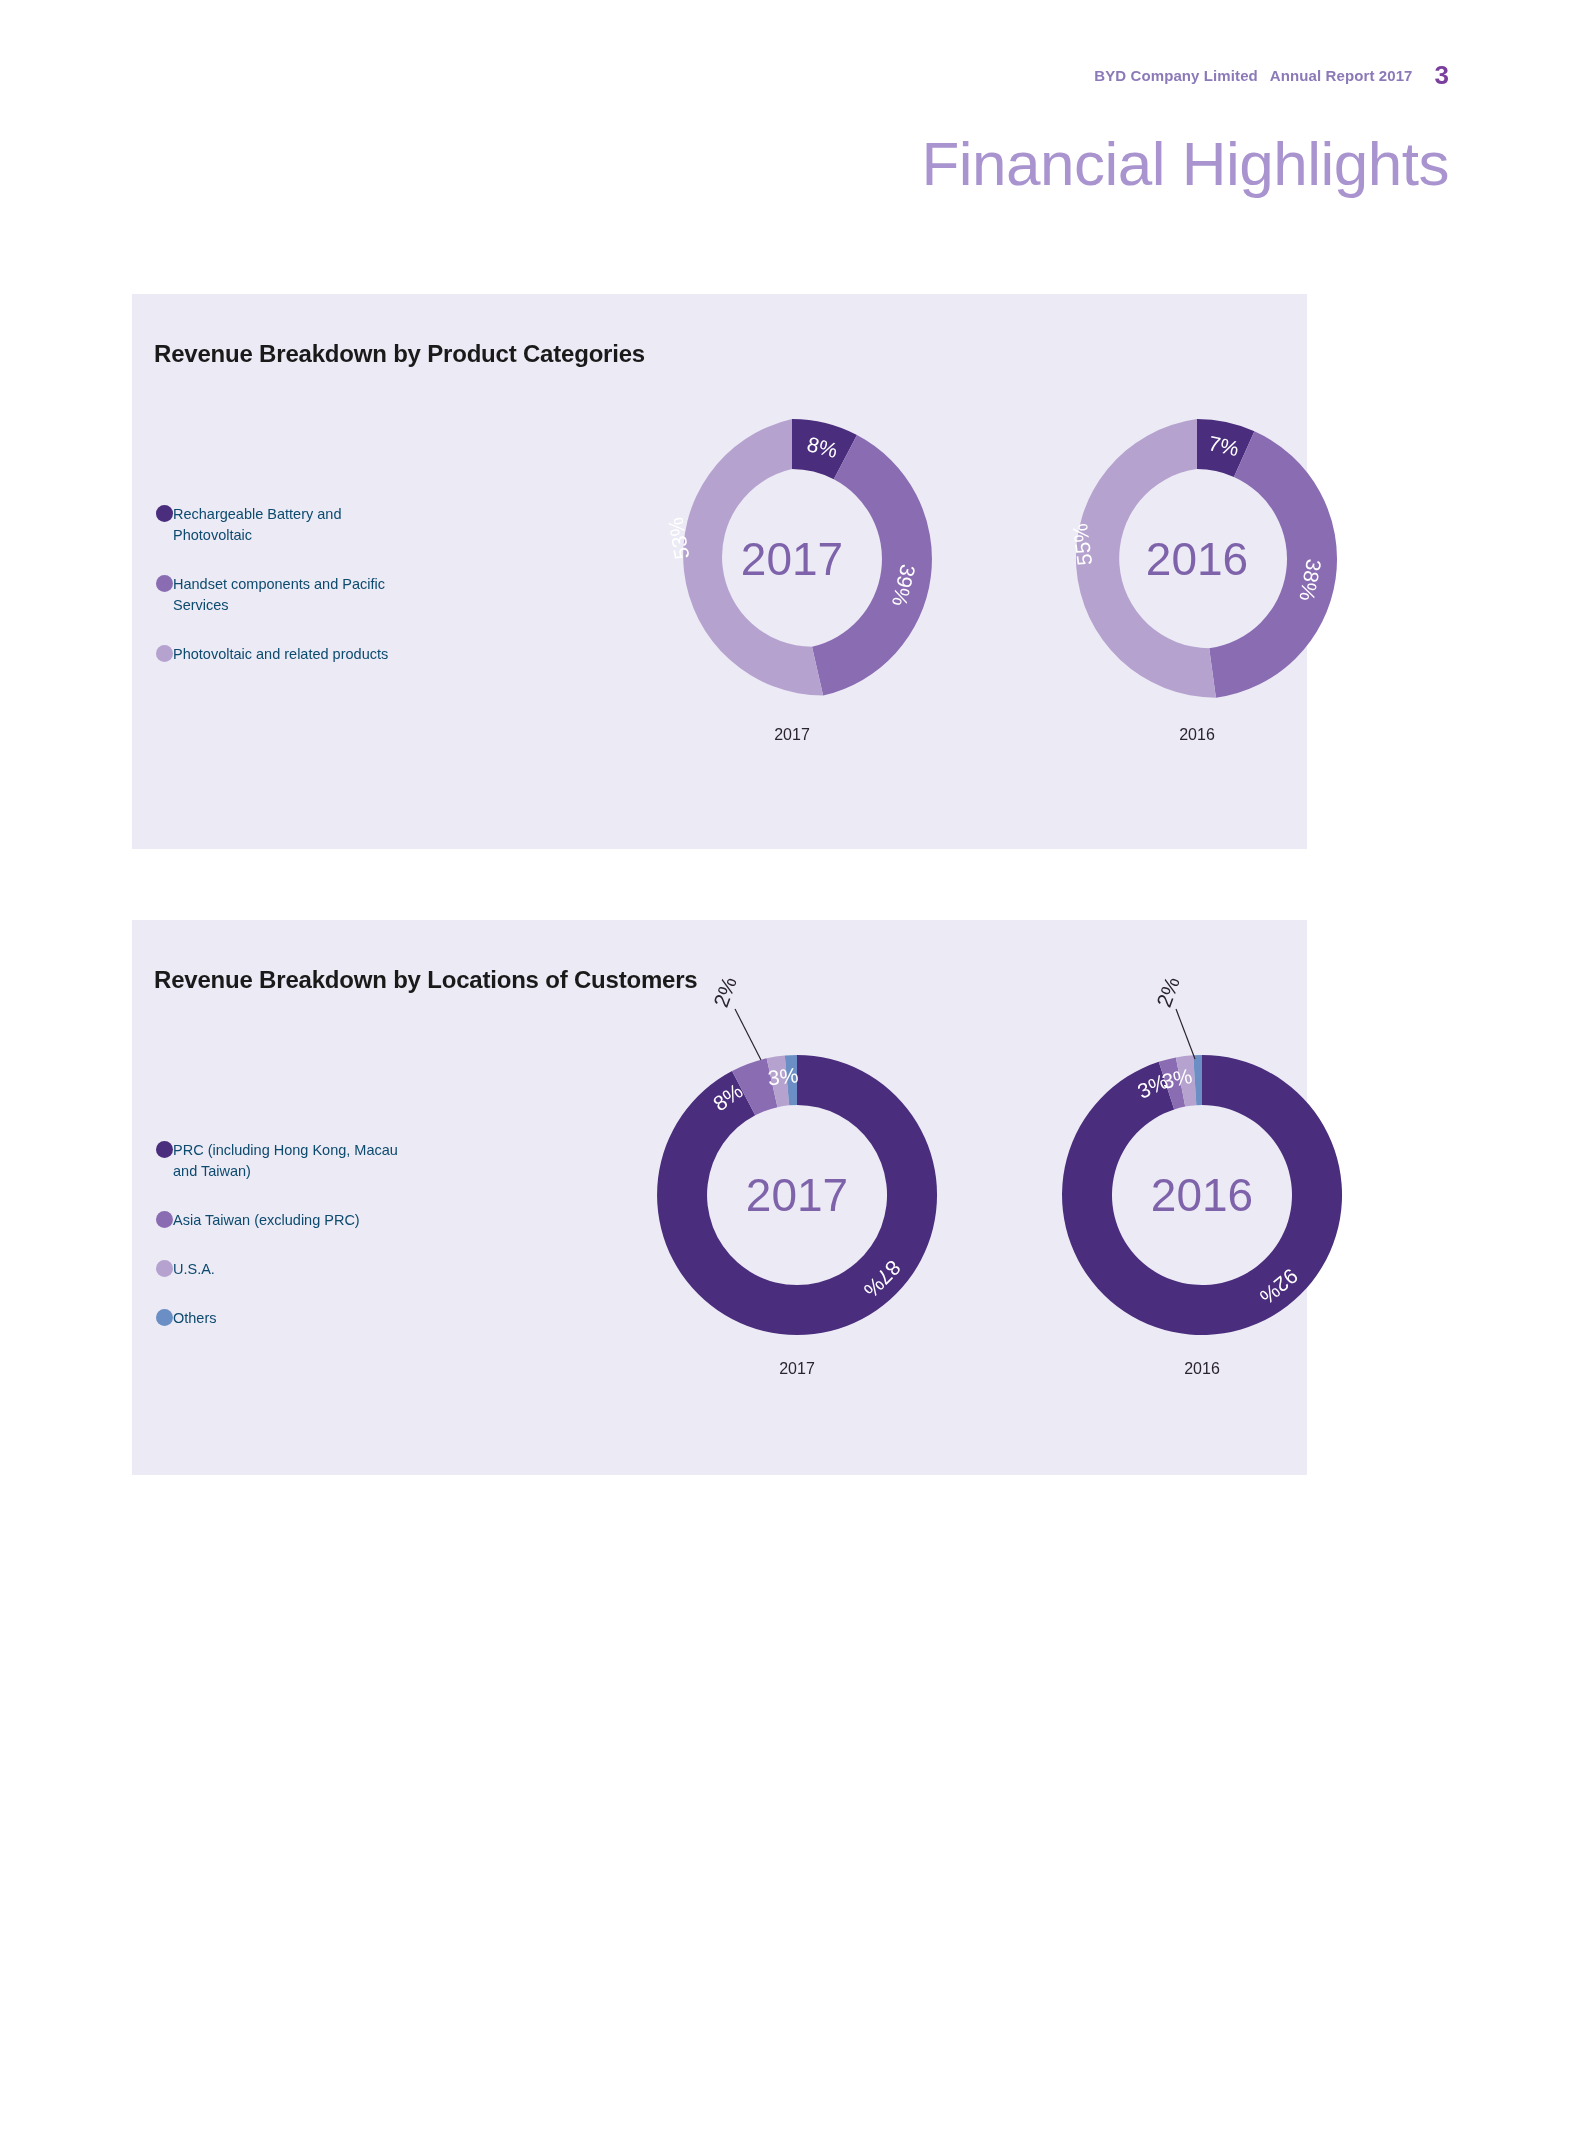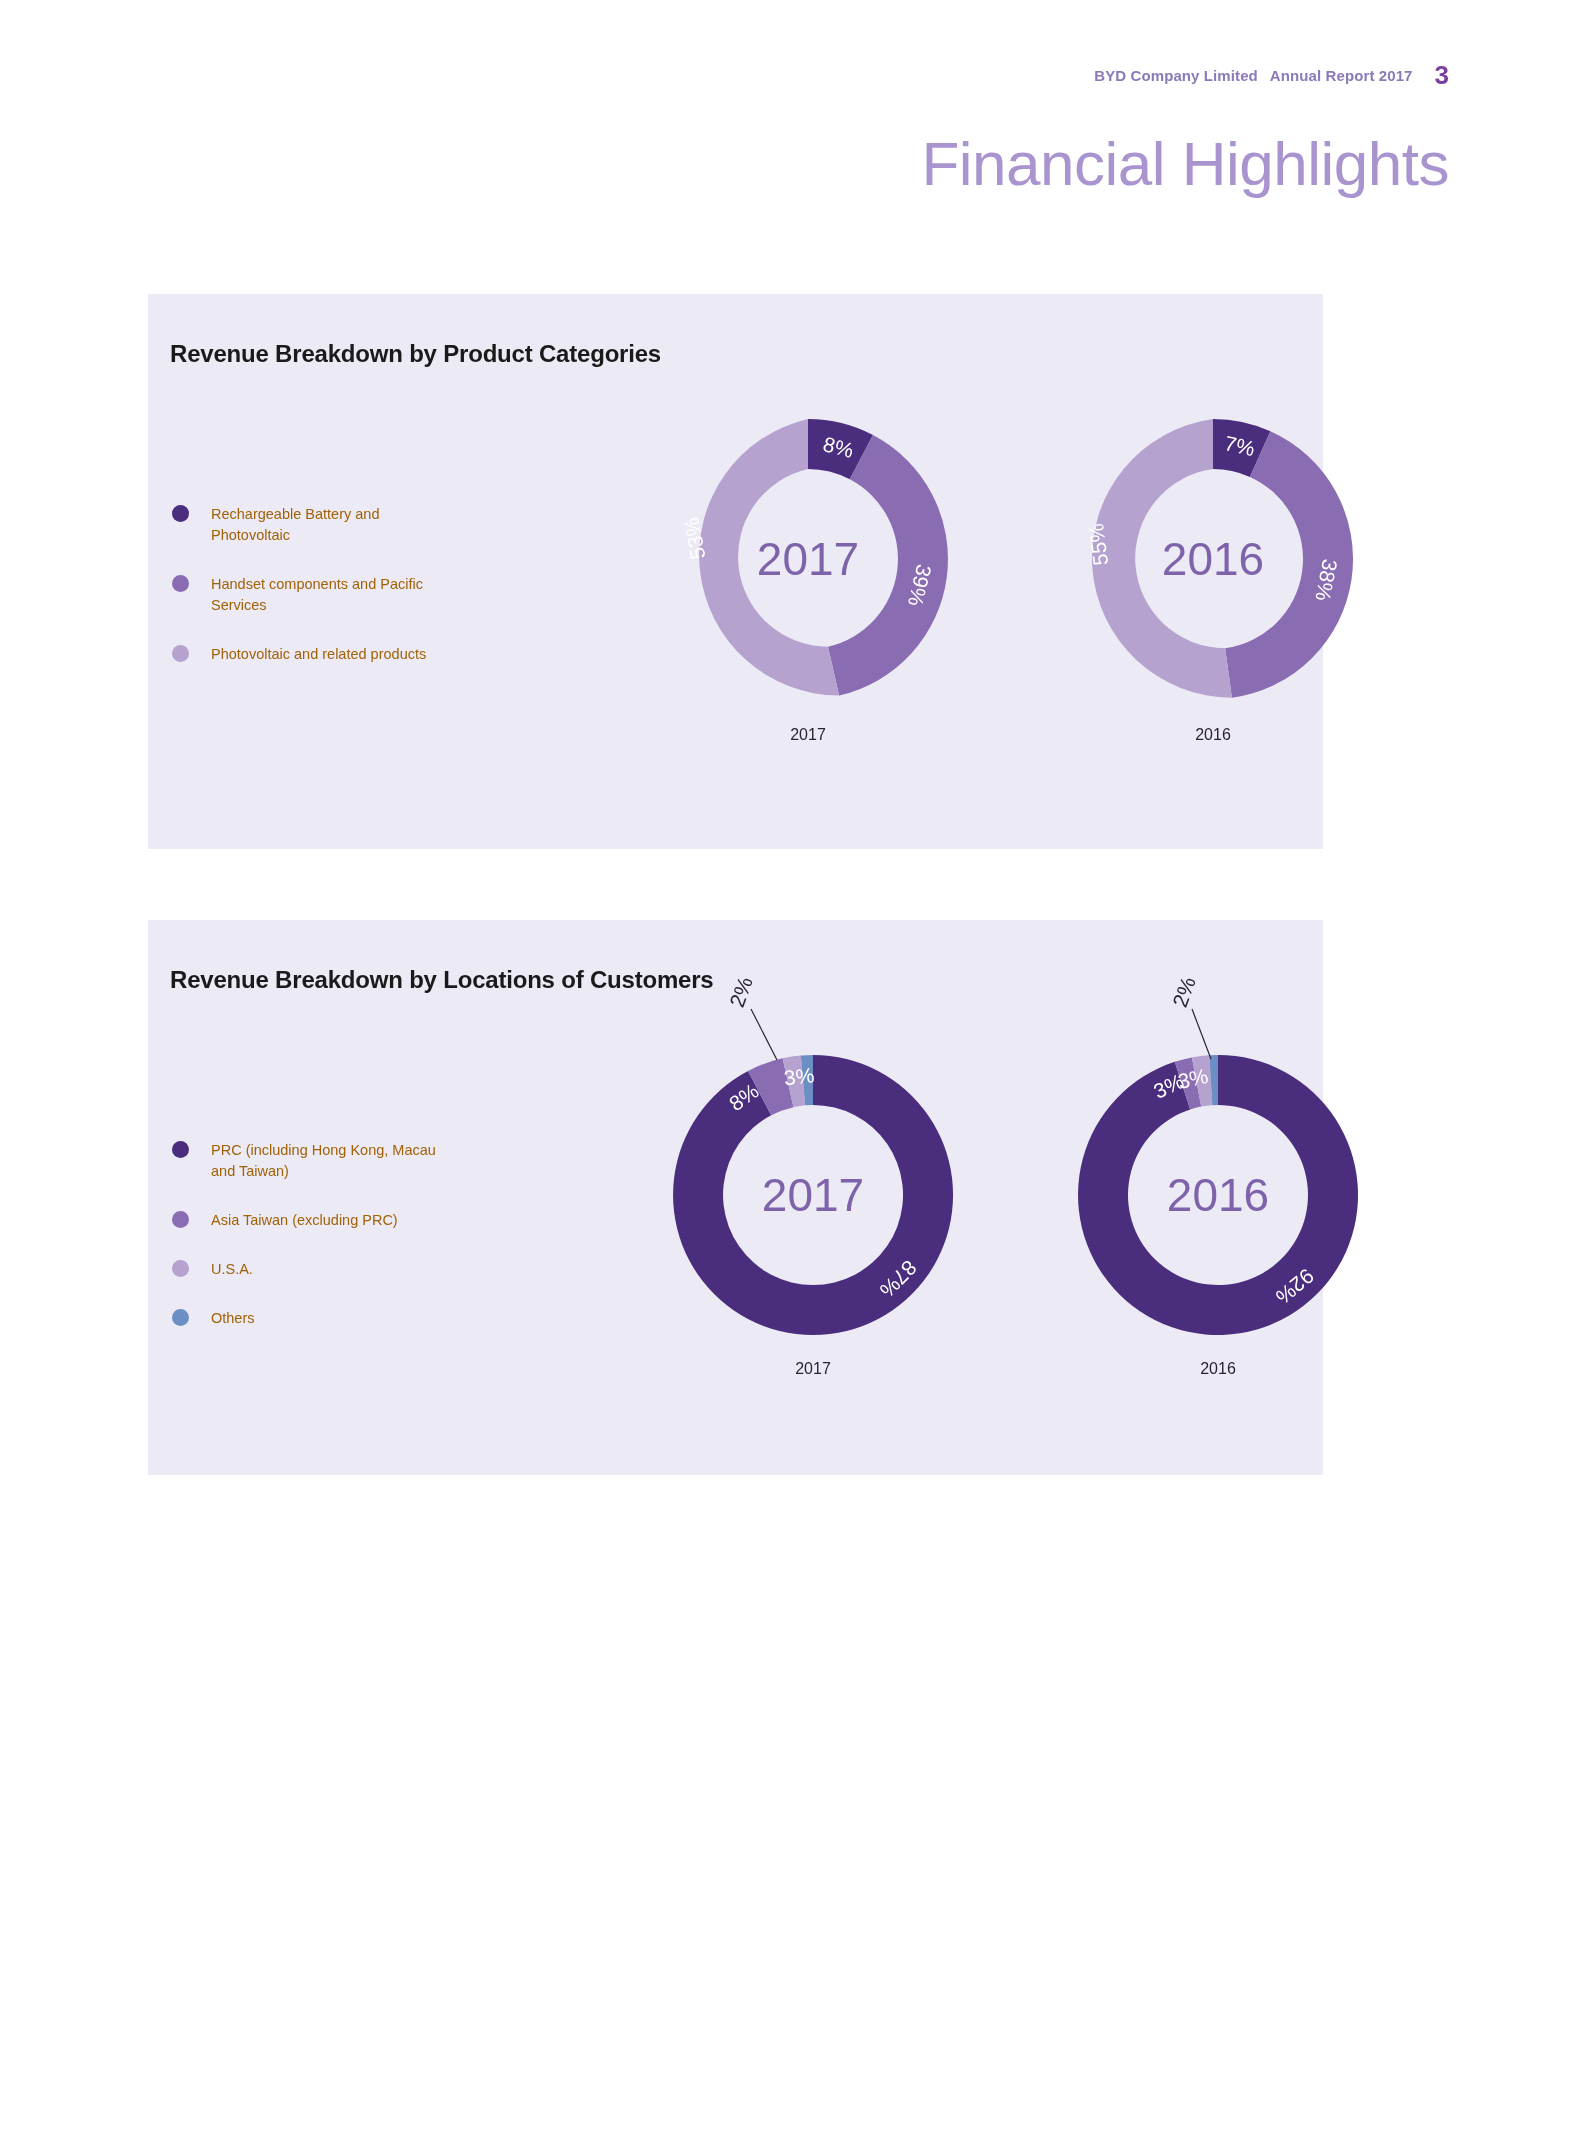--- a/index.html
+++ b/index.html
@@ -47,21 +47,21 @@
     font-size: 62px;
     font-weight: normal;
     color: #a994cf;
     letter-spacing: -0.5px;
     white-space: nowrap;
   }
 
   
   .panel {
     position: absolute;
-    left: 148px;
+    left: 132px;
     width: 1175px;
     background: #eceaf5;
     box-sizing: border-box;
   }
   #panel-products { top: 294px; height: 555px; }
   #panel-locations { top: 920px; height: 555px; }
 
   .panel-title {
     position: absolute;
     left: 22px;
@@ -87,23 +87,22 @@
     margin-bottom: 28px;
   }
   .legend-dot {
     width: 17px;
     height: 17px;
     border-radius: 50%;
     flex: 0 0 auto;
     margin-top: 1px;
   }
   .legend-label {
-    margin-left: 22px;
     font-size: 14.5px;
-    color: #a16207;
+    color: #0c4a6e;
     line-height: 1.45;
     max-width: 250px;
   }
 
   
   .charts-row {
     position: absolute;
     left: 300px;
     right: 0;
     top: 0;

